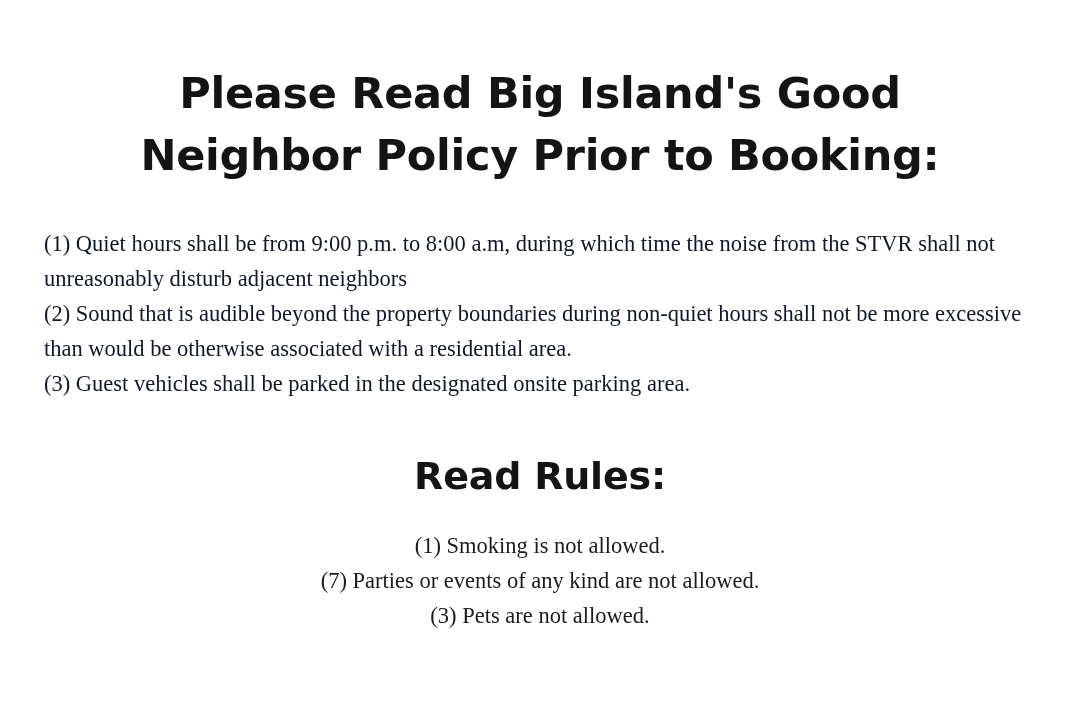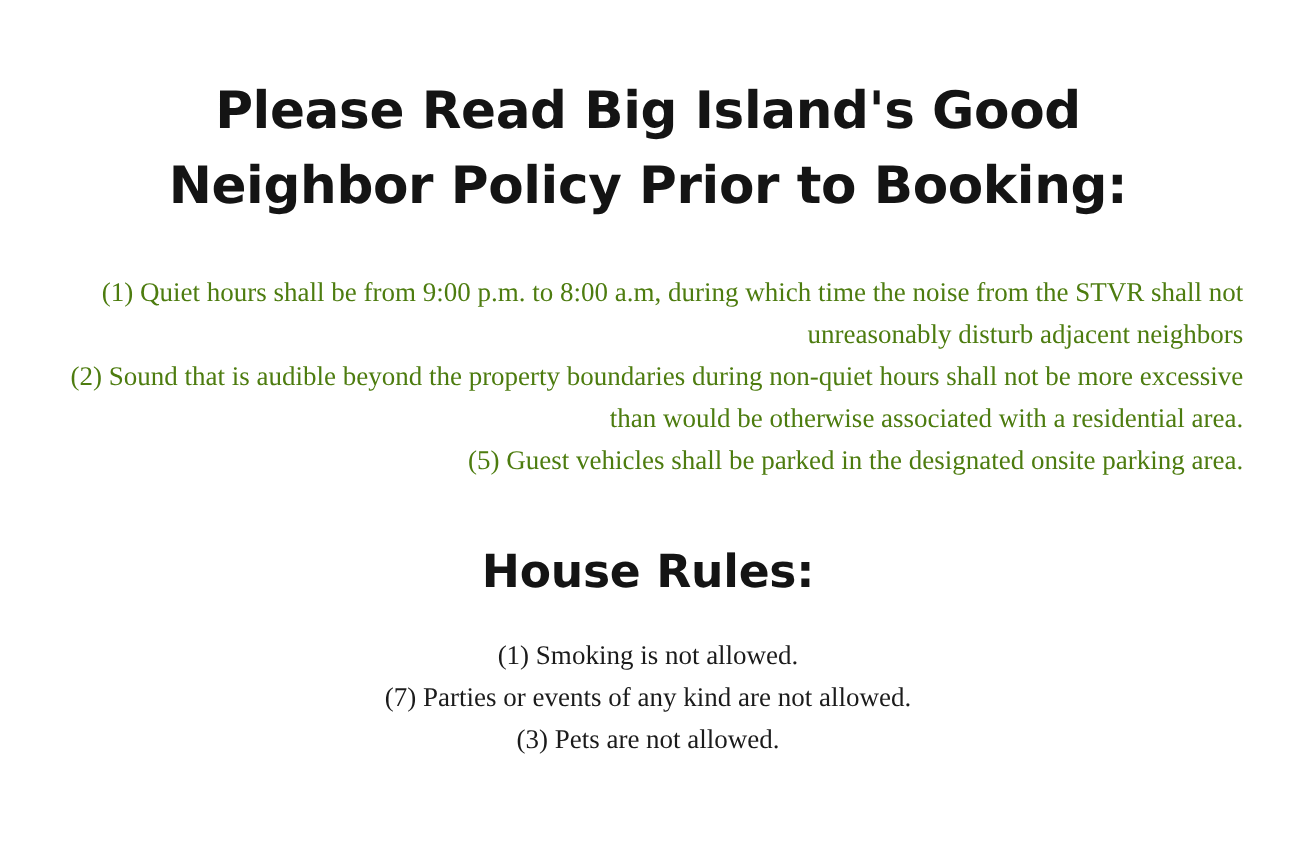--- a/index.html
+++ b/index.html
@@ -28,22 +28,22 @@
     line-height: 1.45;
     text-align: center;
     color: #141414;
     letter-spacing: -0.3px;
     margin: 14px 18px 0 18px;
   }
   .policy-block {
     margin-top: 40px;
     font-size: 22.5px;
     line-height: 1.555;
-    color: #4d7c0f;
-    text-align: right;
+    color: #0f172a;
+    text-align: left;
   }
   .policy-block p {
     margin: 0;
   }
   .section-title {
     font-family: "DejaVu Sans", sans-serif;
     font-weight: bold;
     font-size: 38px;
     text-align: center;
     color: #141414;
@@ -64,24 +64,24 @@
 </head>
 <body>
 
 <div class="page">
 
   <h1 class="headline">Please Read Big Island's Good Neighbor Policy Prior to Booking:</h1>
 
   <div class="policy-block">
     <p>(1) Quiet hours shall be from 9:00 p.m. to 8:00 a.m, during which time the noise from the STVR shall not unreasonably disturb adjacent neighbors</p>
     <p>(2) Sound that is audible beyond the property boundaries during non-quiet hours shall not be more excessive than would be otherwise associated with a residential area.</p>
-    <p>(5) Guest vehicles shall be parked in the designated onsite parking area.</p>
+    <p>(3) Guest vehicles shall be parked in the designated onsite parking area.</p>
   </div>
 
-  <h2 class="section-title">House Rules:</h2>
+  <h2 class="section-title">Read Rules:</h2>
 
   <div class="rules-block">
     <p>(1) Smoking is not allowed.</p>
     <p>(7) Parties or events of any kind are not allowed.</p>
     <p>(3) Pets are not allowed.</p>
   </div>
 
 </div>
 
 </body></html>

